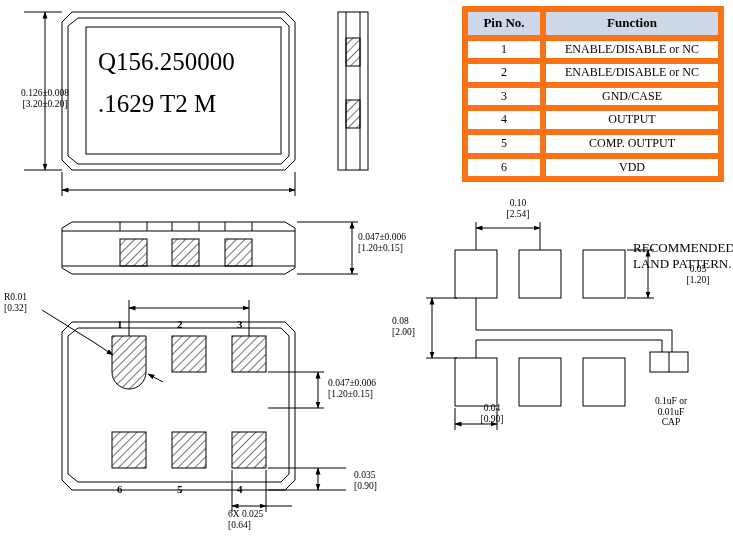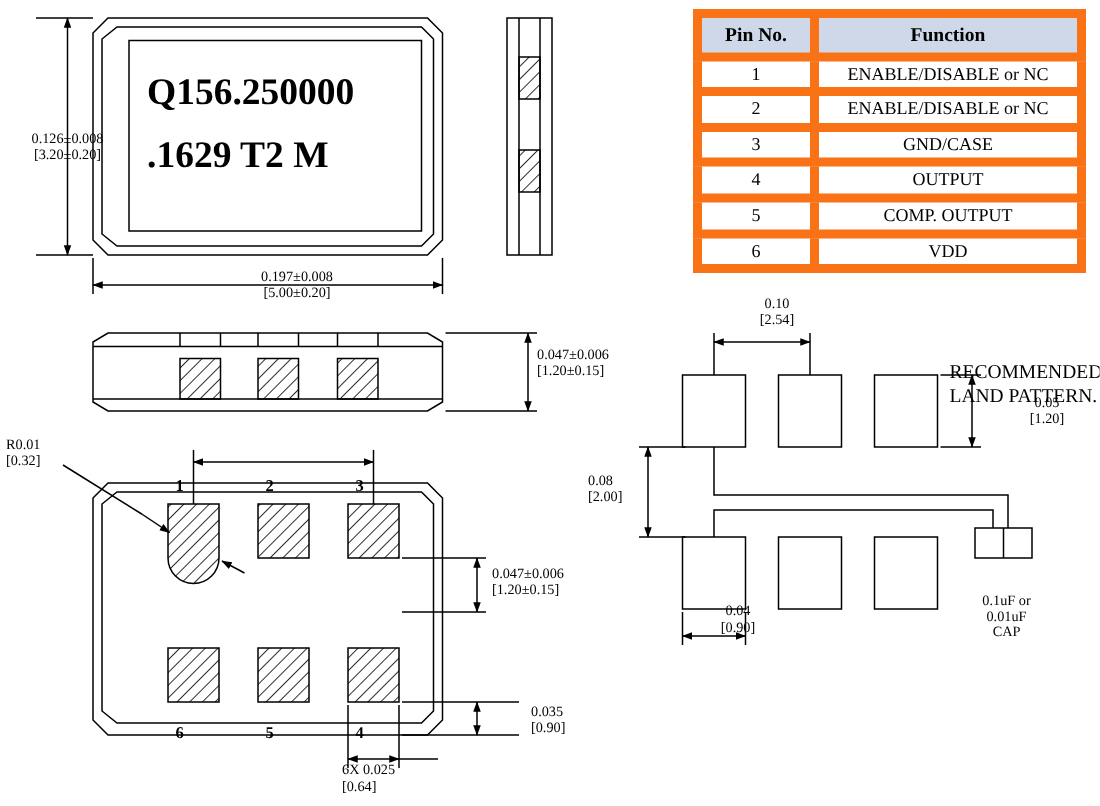--- a/index.html
+++ b/index.html
@@ -50,21 +50,21 @@
     white-space:nowrap;
   }
   .note{
     font-family:"Liberation Serif", serif;
     font-size:11.5px;
     line-height:1.25;
     text-align:center;
   }
   .bigmark{
     font-family:"Liberation Serif", serif;
-    font-weight:bold;
+    font-weight:normal;
     white-space:nowrap;
   }
   .pinnum{
     font-family:"Liberation Serif", serif;
     font-size:11px;
     font-weight:bold;
   }
   svg{display:block;}
 </style>
 </head>
@@ -225,24 +225,20 @@
     </g>
   </svg>
 
   <div class="abs bigmark" style="left:98px;top:48px;font-size:25px;">Q156.250000</div>
   <div class="abs bigmark" style="left:98px;top:90px;font-size:25px;">.1629   T2  M</div>
 
   <div class="abs dimtxt" style="left:6px;top:88px;width:78px;">
     <span style="white-space:pre-line;margin-top:20px;">0.126±0.008
 [3.20±0.20]</span>
   </div>
-  <div class="abs dimtxt" style="left:138px;top:180px;width:120px;">
-    <span style="white-space:pre-line;">0.197±0.008
-[5.00±0.20]</span>
-  </div>
 
   <div class="abs dimtxt" style="left:358px;top:232px;width:90px;text-align:left;">
     <span style="white-space:pre-line;">0.047±0.006
 [1.20±0.15]</span>
   </div>
 
   <div class="abs dimtxt" style="left:4px;top:292px;width:52px;text-align:left;">
     <span style="white-space:pre-line;">R0.01
 [0.32]</span>
   </div>

